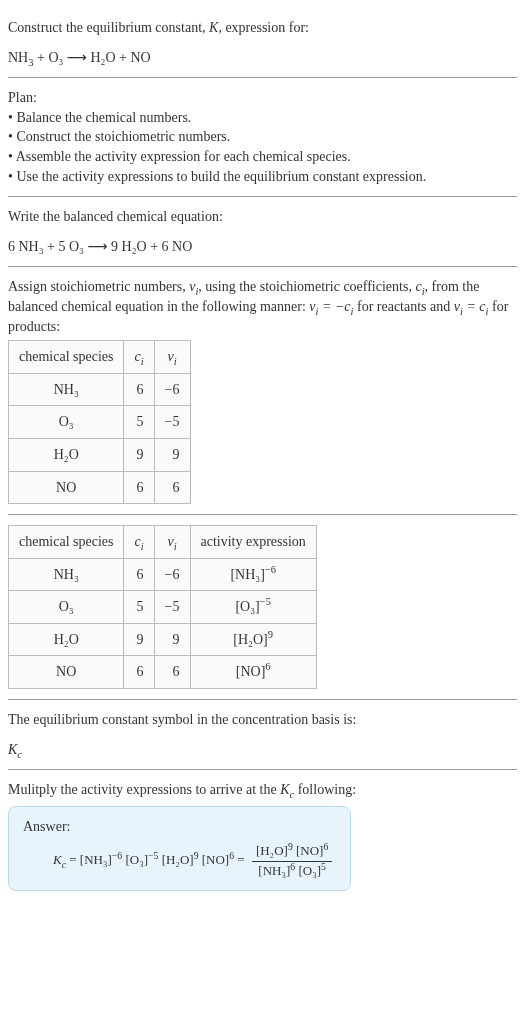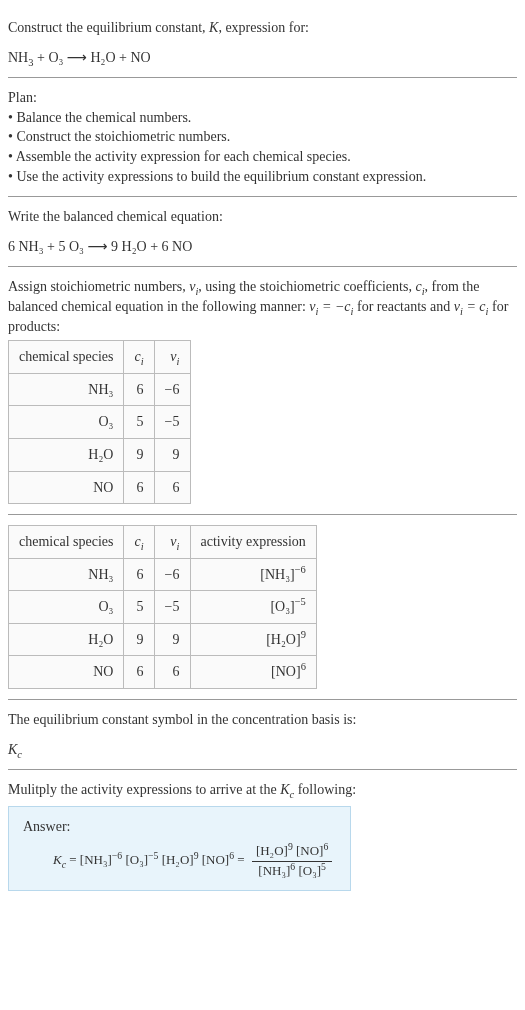--- a/index.html
+++ b/index.html
@@ -23,29 +23,29 @@
 .ital { font-style: italic; }
 .sub { font-size: 0.75em; vertical-align: sub; line-height: 0; }
 .sup { font-size: 0.75em; vertical-align: super; line-height: 0; }
 table {
   border-collapse: collapse;
   margin: 4px 0;
 }
 th, td {
   border: 1px solid #bbb;
   padding: 6px 10px;
-  text-align: right;
+  text-align: center;
   font-weight: normal;
   background: #fafafa;
 }
 td.num { text-align: right; }
 .answer-box {
   background: #e8f4fb;
   border: 1px solid #b8d8ec;
-  border-radius: 0;
+  border-radius: 8px;
   padding: 10px 14px;
   margin-top: 6px;
   display: inline-block;
 }
 .frac {
   display: inline-block;
   vertical-align: middle;
   text-align: center;
   margin: 0 4px;
 }

